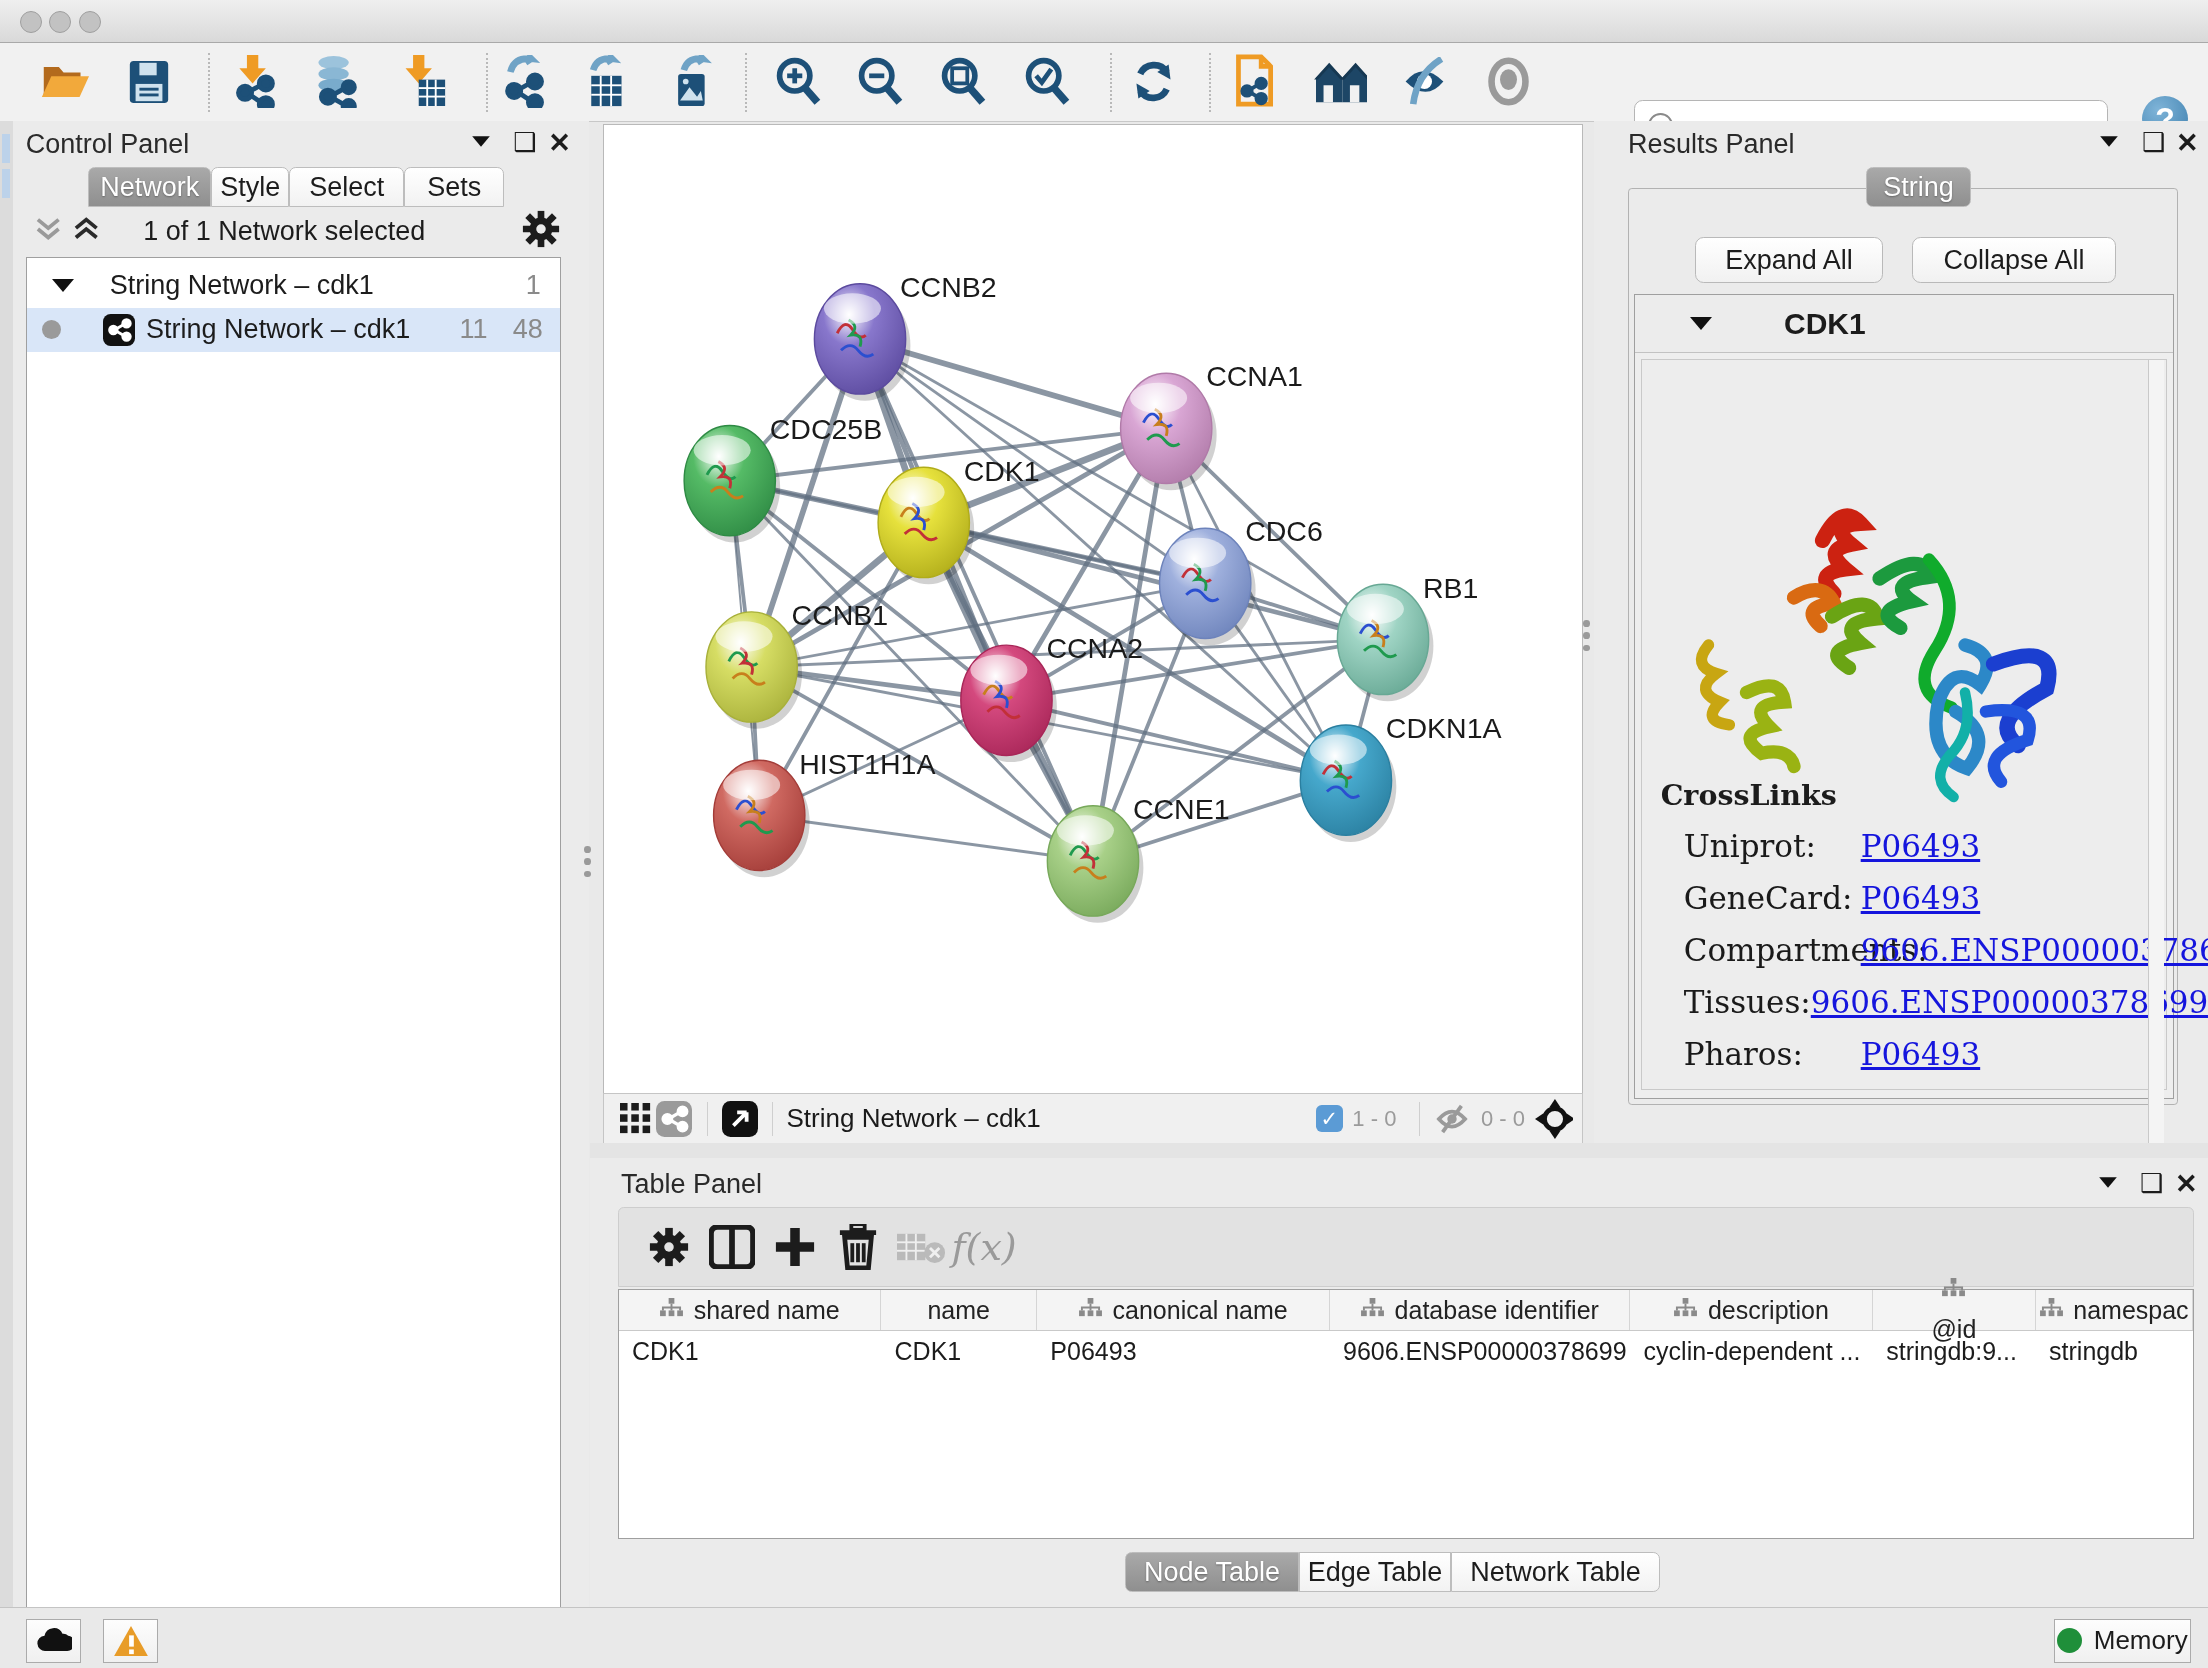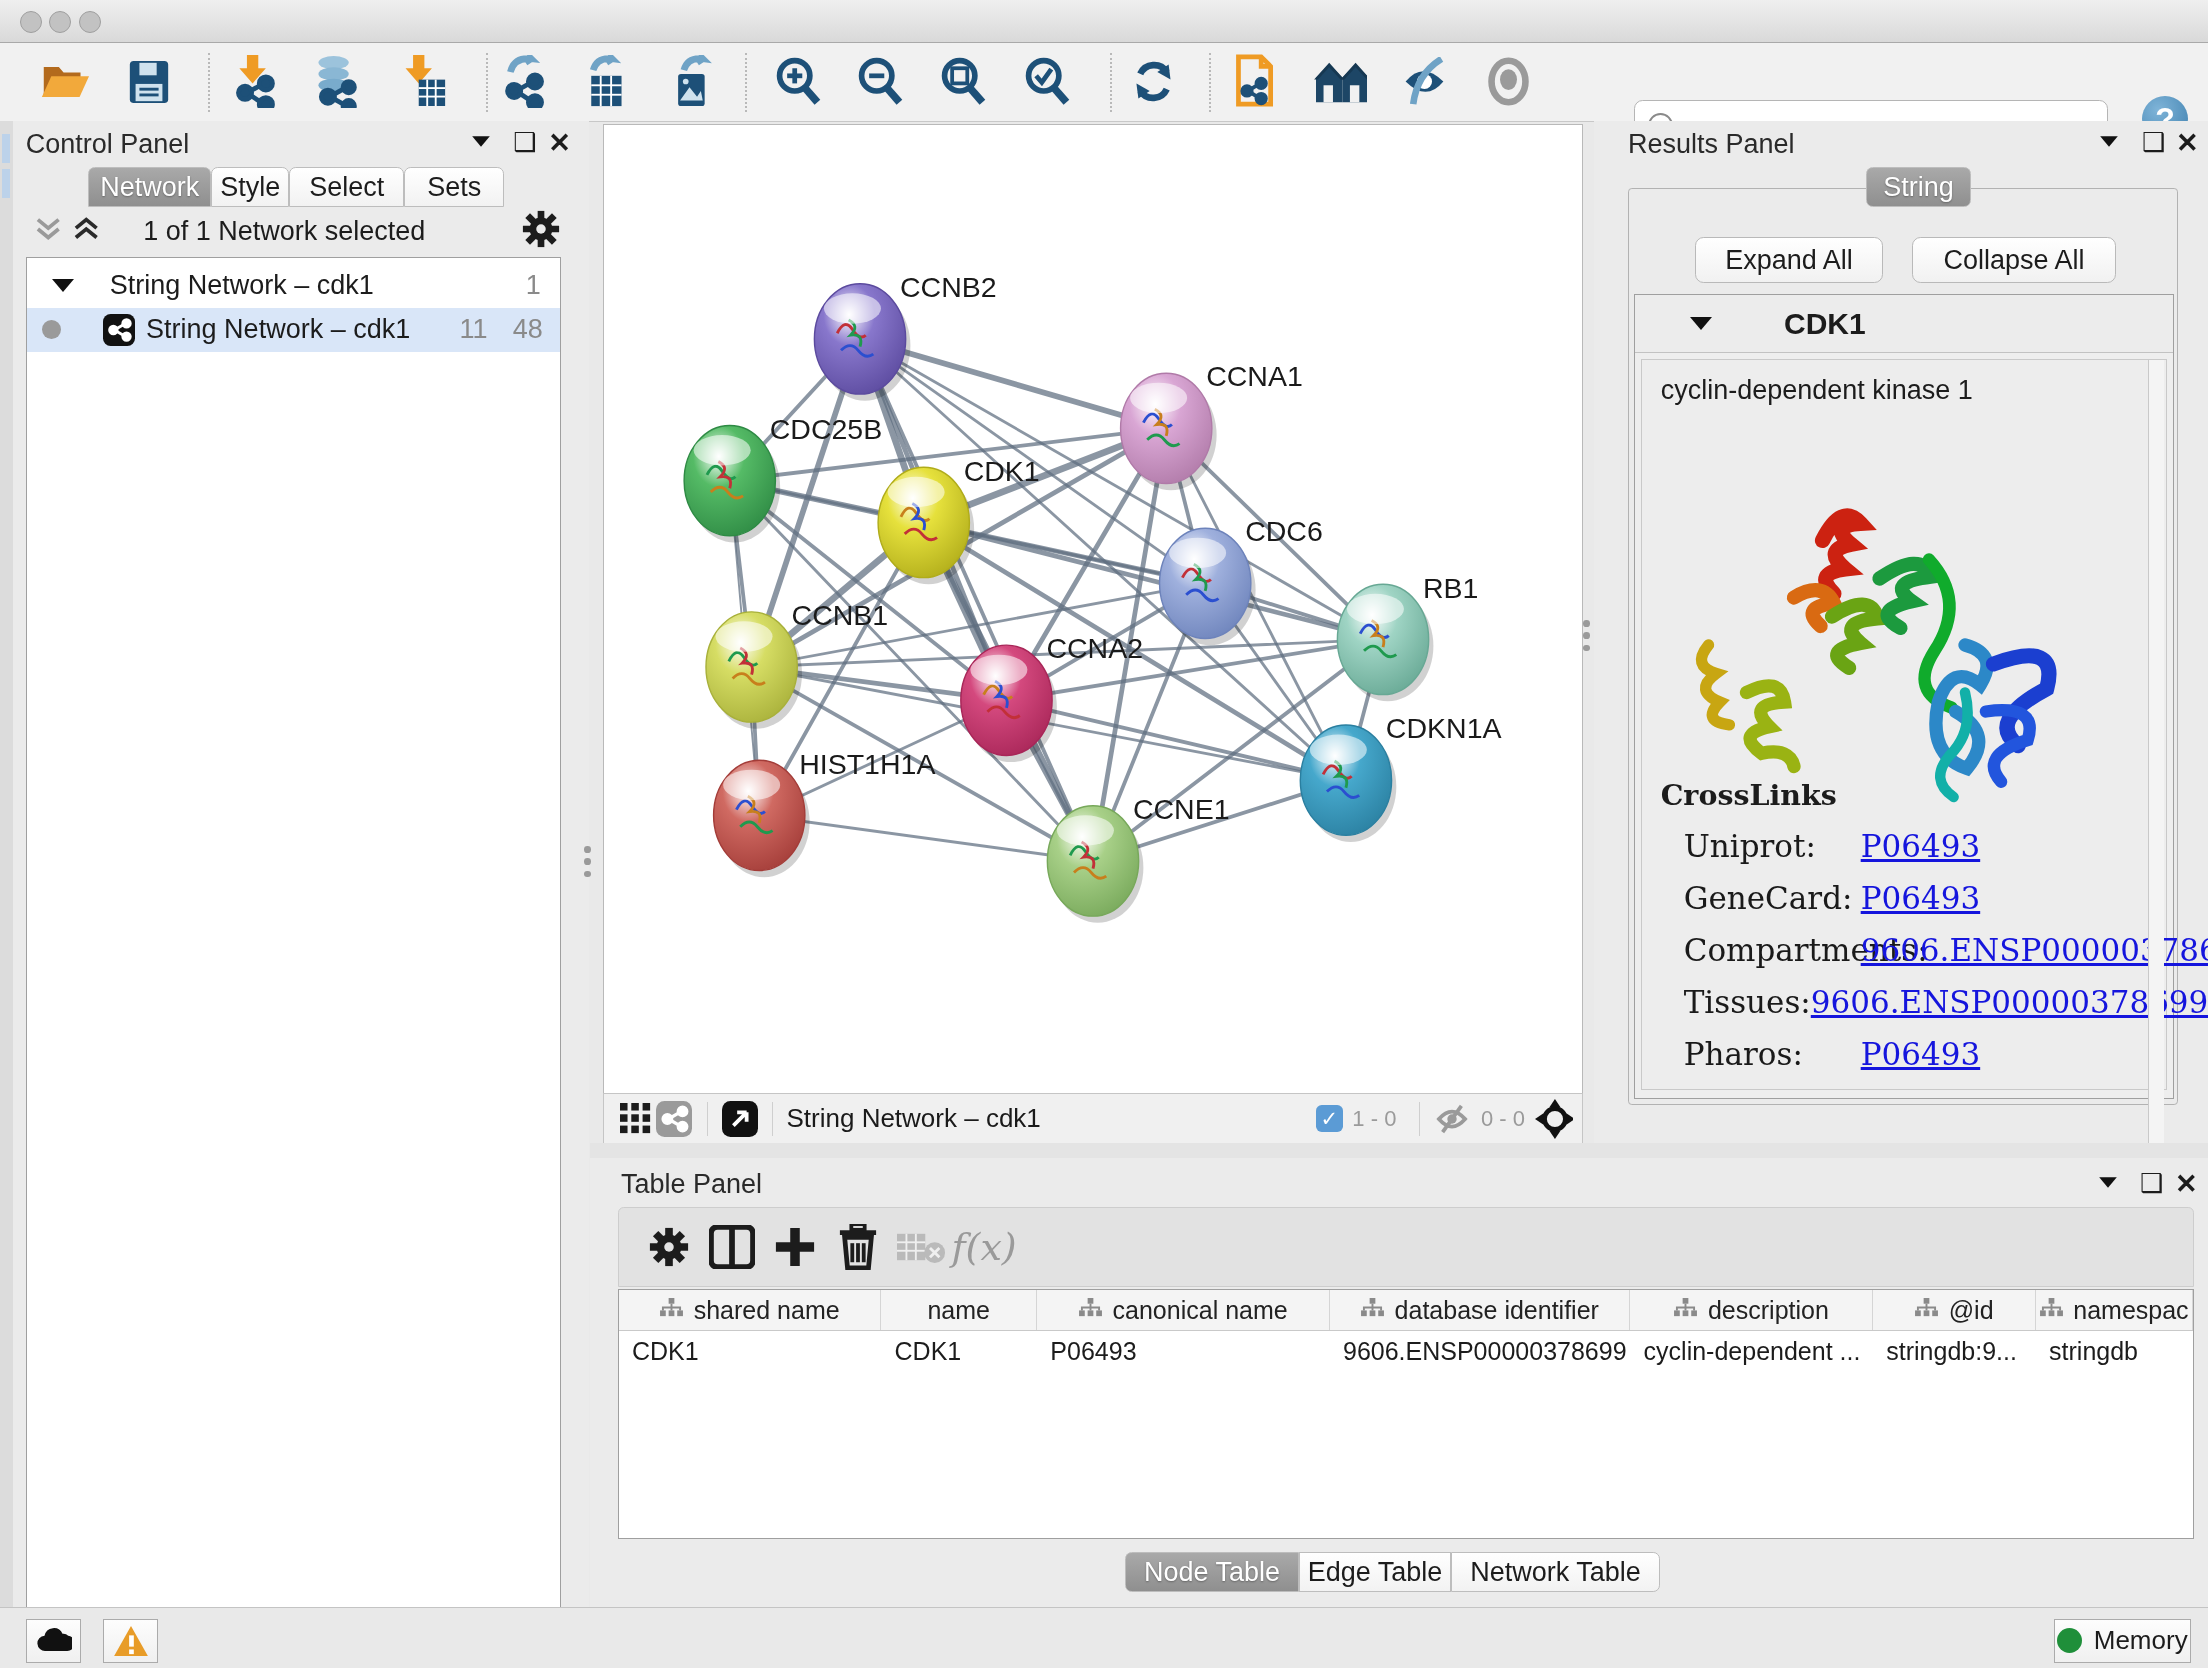--- a/index.html
+++ b/index.html
@@ -661,21 +661,20 @@
 
     <div class="btn abs" style="left:101px;top:116px;width:186px;height:44px">Expand All</div>
     <div class="btn abs" style="left:318px;top:116px;width:202px;height:44px">Collapse All</div>
 
     <div id="rp-inner" class="abs">
       <div style="height:57px;background:#ececec;border-bottom:1.9px solid #c2c2c2;display:flex;align-items:center">
         <span class="tri-down" style="margin-left:55px"></span>
         <span style="margin-left:72px;font-size:30px;font-weight:bold">CDK1</span>
       </div>
       <div style="margin:5.7px;border:1px solid #c9c9c9;height:729px;background:#ededed;position:relative">
-        <div style="font-size:27px;margin:15px 0 0 19px">cyclin-dependent kinase 1</div>
         <svg class="abs" style="left:38px;top:114px" width="399" height="380" viewBox="0 0 420 400">
           <g fill="none" stroke-linecap="round">
             <path d="M150 70 q20 -40 40 -18 q-34 2 -10 22 q-30 6 -6 26 q-34 4 -12 26" stroke="#cc2211" stroke-width="16"></path>
             <path d="M120 130 q30 -18 42 6 q-36 4 -14 24" stroke="#d96a12" stroke-width="15"></path>
             <path d="M30 180 q-18 22 8 30 q-24 18 4 30 q-20 20 10 24" stroke="#c8a612" stroke-width="12"></path>
             <path d="M70 230 q36 -18 40 10 q-40 2 -16 26 q-36 8 -8 28 q30 -6 34 14" stroke="#9ab313" stroke-width="14"></path>
             <path d="M160 150 q40 -26 48 2 q-44 4 -18 26 q-42 8 -12 26" stroke="#6aa414" stroke-width="15"></path>
             <path d="M210 110 q44 -30 54 -2 q-48 6 -20 26 q-44 10 -12 28" stroke="#1c9a3e" stroke-width="15"></path>
             <path d="M262 90 q40 44 6 96 q-28 44 18 60" stroke="#10ab2c" stroke-width="13"></path>
             <path d="M300 180 q36 10 16 42 q-30 -24 -44 18 q-12 56 30 70 q30 -36 -12 -60" stroke="#2c88c8" stroke-width="14"></path>
@@ -824,21 +823,21 @@
                   <rect x="1" y="13" width="6" height="6"></rect>
                   <rect x="10" y="13" width="6" height="6"></rect>
                   <rect x="19" y="13" width="6" height="6"></rect>
                 </g>
                 <g stroke="#8a8a8a" stroke-width="2" fill="none">
                   <path d="M13 6 v4 M4 13 v-3 h18 v3 M13 10 v3"></path>
                 </g>
               </svg></span>
             <span>description</span>
           </div>
-          <div class="th" style="width: 163px;">
+          <div class="th" style="width: 163px; flex-direction: column;">
             <span><svg class="hier-ico" viewBox="0 0 26 22">
                 <g fill="#8a8a8a">
                   <rect x="10" y="0" width="6" height="6"></rect>
                   <rect x="1" y="13" width="6" height="6"></rect>
                   <rect x="10" y="13" width="6" height="6"></rect>
                   <rect x="19" y="13" width="6" height="6"></rect>
                 </g>
                 <g stroke="#8a8a8a" stroke-width="2" fill="none">
                   <path d="M13 6 v4 M4 13 v-3 h18 v3 M13 10 v3"></path>
                 </g>

